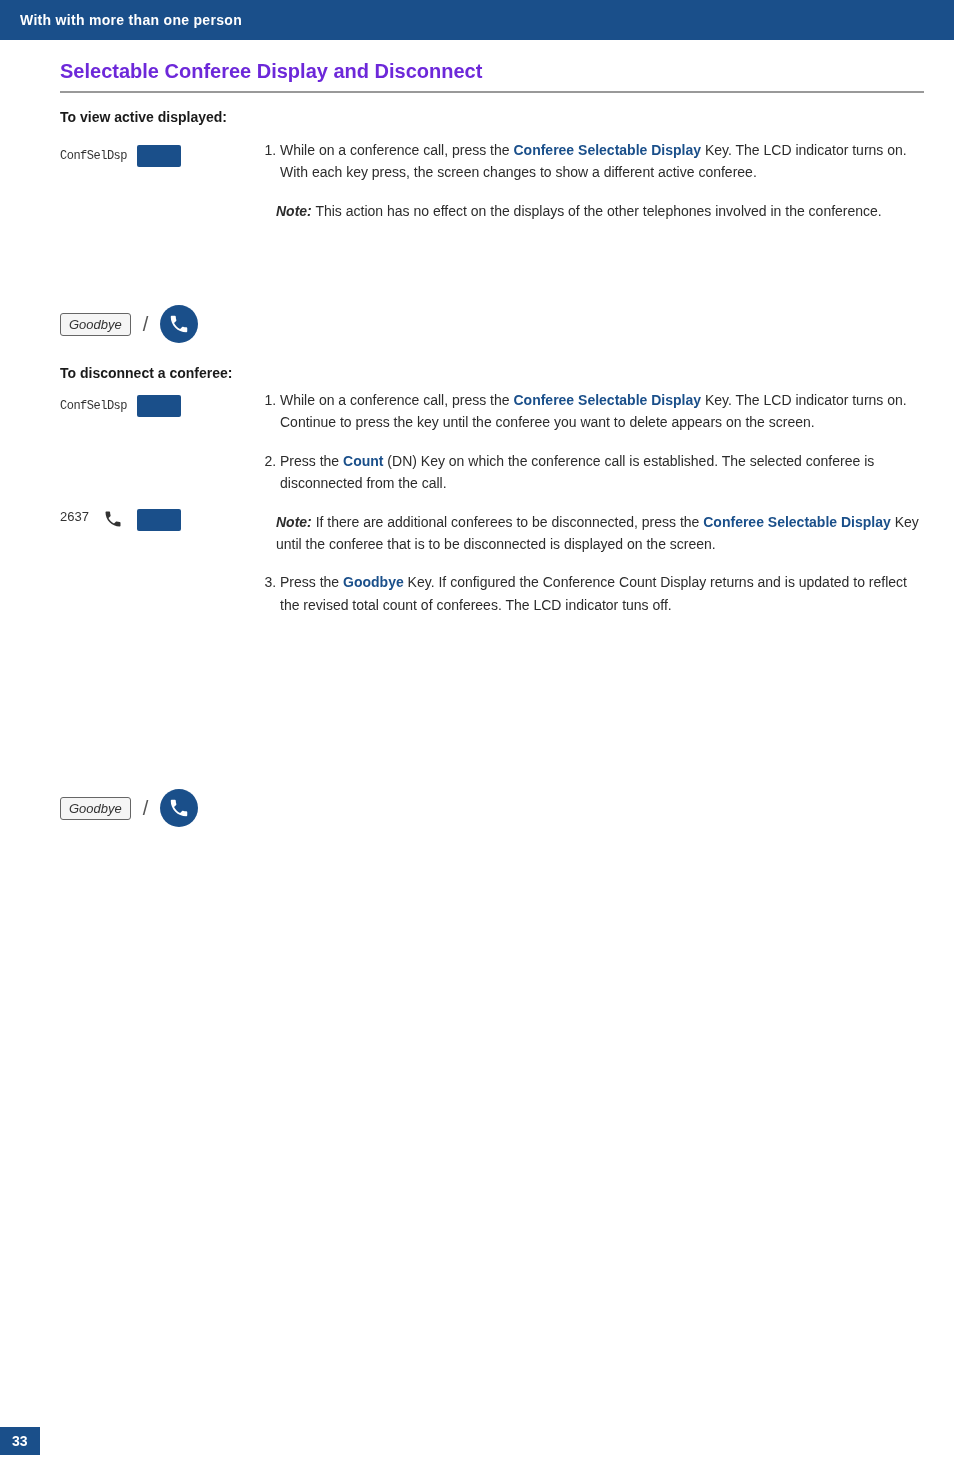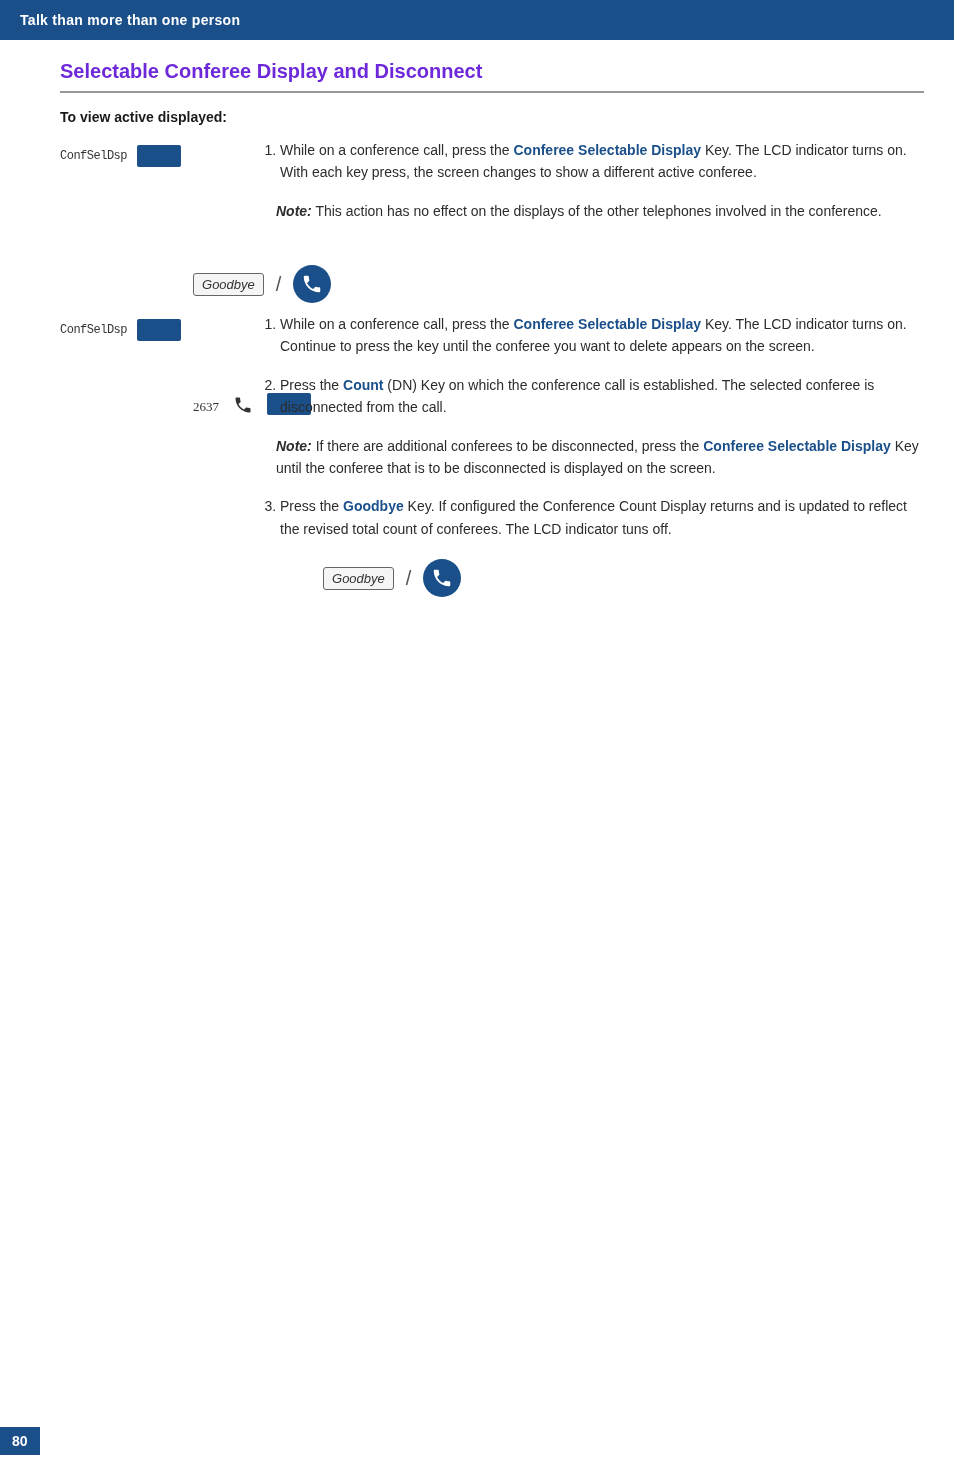--- a/index.html
+++ b/index.html
@@ -61,21 +61,21 @@
       flex-direction: row;
       align-items: flex-start;
       margin-bottom: 10px;
     }
 
     .left-col {
       width: 200px;
       min-width: 200px;
       padding-right: 10px;
       display: flex;
-      flex-direction: row;
+      flex-direction: column;
       align-items: flex-start;
       gap: 12px;
     }
 
     .right-col {
       flex: 1;
     }
 
     
     .key-row {
@@ -177,23 +177,22 @@
     }
 
     
     .section-gap {
       margin-top: 22px;
       margin-bottom: 8px;
     }
 
     .line-row {
       display: flex;
-      align-items: flex-end;
+      align-items: flex-start;
       gap: 14px;
-      font-family: Liberation Serif, serif;
     }
 
     .line-num {
       font-size: 13px;
       color: #333;
     }
 
     .phone-small-icon {
       display: inline-flex;
       align-items: center;
@@ -202,21 +201,21 @@
     .phone-small-icon svg {
       width: 20px;
       height: 20px;
       fill: #333;
     }
   </style>
 </head>
 <body>
 
 <div class="header-banner">
-  <span>Talk than more than one person</span>
+  <span>With with more than one person</span>
 </div>
 
 <div class="main-content">
 
   <div class="section-title">Selectable Conferee Display and Disconnect</div>
 
 
   <div class="sub-heading">To view active displayed:</div>
 
   <div class="two-col">
@@ -253,20 +252,21 @@
 
       <div class="note-block">
         <span class="note-label">Note:</span>
         This action has no effect on the displays of the other telephones involved in the conference.
       </div>
 
     </div>
 
   </div>
 
+  <div class="sub-heading section-gap">To disconnect a conferee:</div>
 
   <div class="two-col">
 
     <div class="left-col">
 
       <div class="key-row">
         <span class="key-label">ConfSelDsp</span>
         <div class="blue-rect"></div>
       </div>
 
@@ -320,14 +320,14 @@
           Press the <span class="highlight-blue">Goodbye</span> Key. If configured the Conference Count Display returns and is updated to reflect the revised total count of conferees. The LCD indicator tuns off.
         </li>
       </ol>
     </div>
 
   </div>
 
 </div>
 
 <div class="page-number-area">
-  <div class="page-num-box">80</div>
+  <div class="page-num-box">33</div>
 </div>
 
 </body></html>

